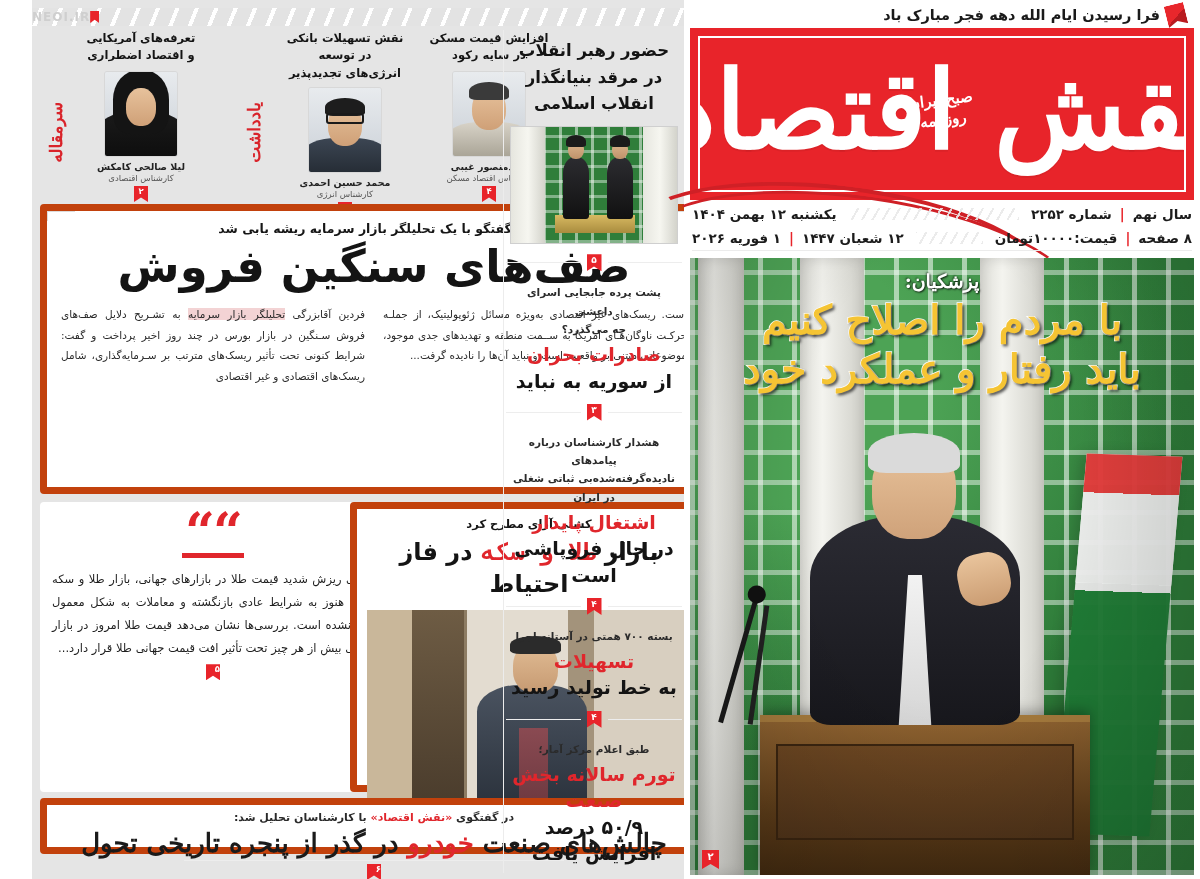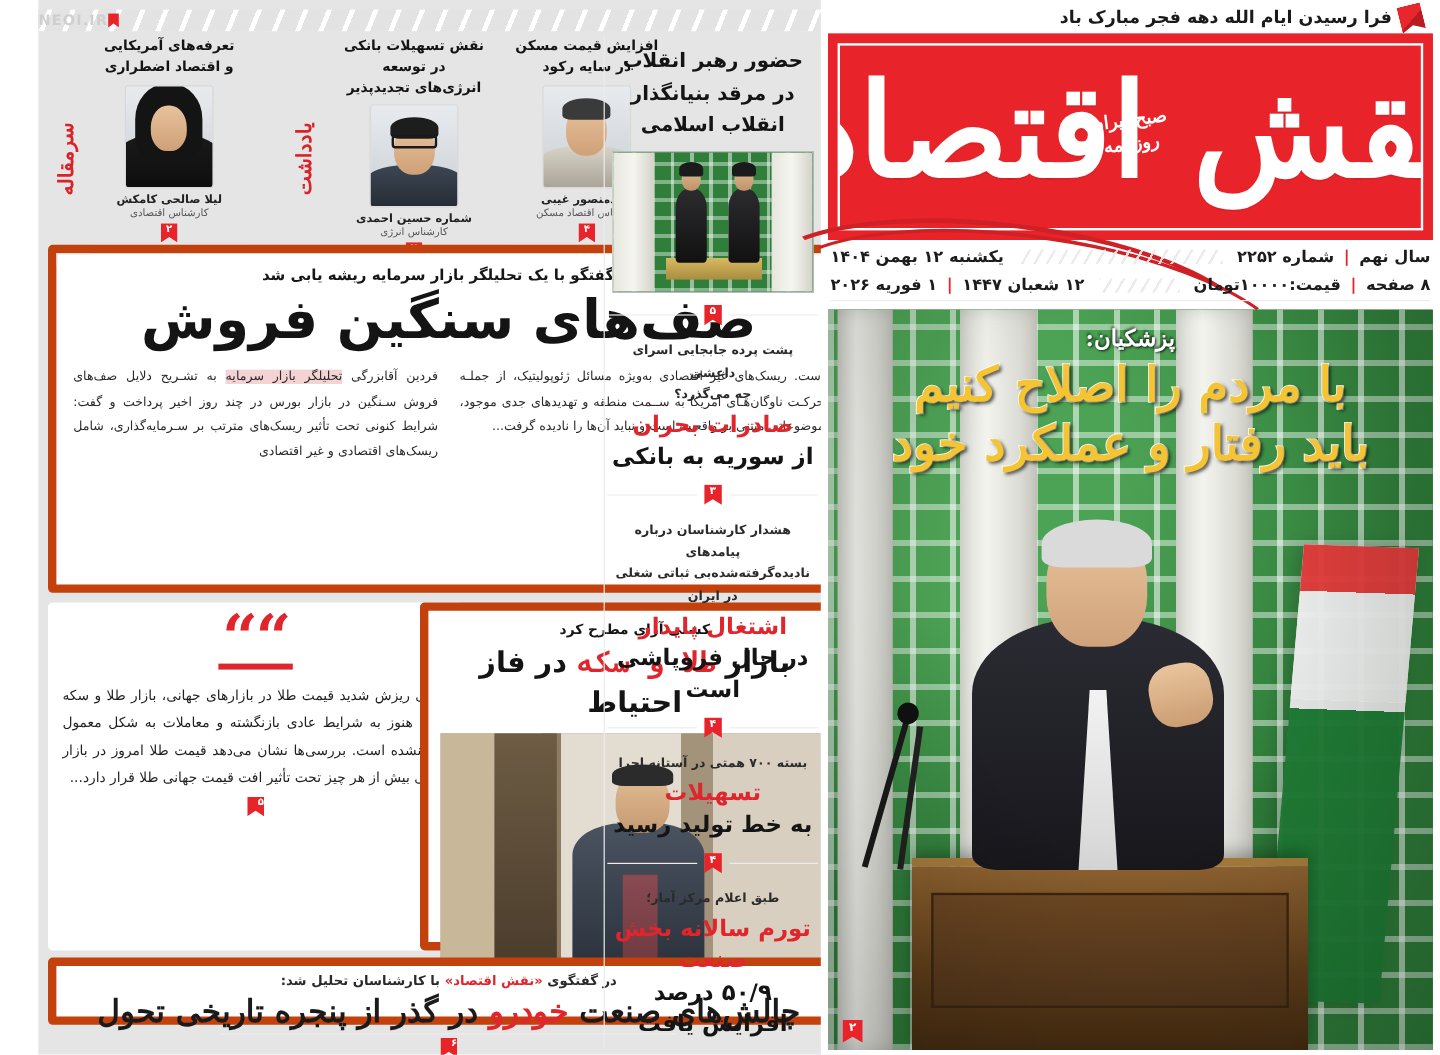--- a/index.html
+++ b/index.html
@@ -499,21 +499,21 @@
         </div>
         <div class="c-photo">
           <div class="face f2">
             <div class="bg"></div>
               <div class="shoulders"></div>
               <div class="head"></div>
               <div class="hair"></div>
               <div class="glasses"></div>
           </div>
         </div>
-        <div class="c-name">شماره حسین احمدی</div>
+        <div class="c-name">محمد حسین احمدی</div>
         <div class="c-role">کارشناس انرژی</div>
         <div class="pagemark">۷</div>
         <div class="c-rule"></div>
       </div>
 
       <div class="colm c3">
         <div class="c-title">
           <span>افزایش قیمت مسکن</span><br>
           <span>در سایه رکود</span>
         </div>
@@ -603,21 +603,21 @@
         <span class="tag">۵</span>
         <span class="ln"></span>
     </div>
     <div class="mid-item">
       <div class="mid-kicker">
         <span>پشت پرده جابجایی اسرای داعشی</span><br>
         <span>چه می‌گذرد؟</span>
       </div>
       <div class="mid-title">
         <span class="red">صادرات بحران</span><br>
-        <span>از سوریه به بانکی</span>
+        <span>از سوریه به نباید</span>
       </div>
     </div>
 
     <div class="mid-sep">
       <span class="ln"></span>
         <span class="tag">۳</span>
         <span class="ln"></span>
     </div>
     <div class="mid-item">
       <div class="mid-kicker">

